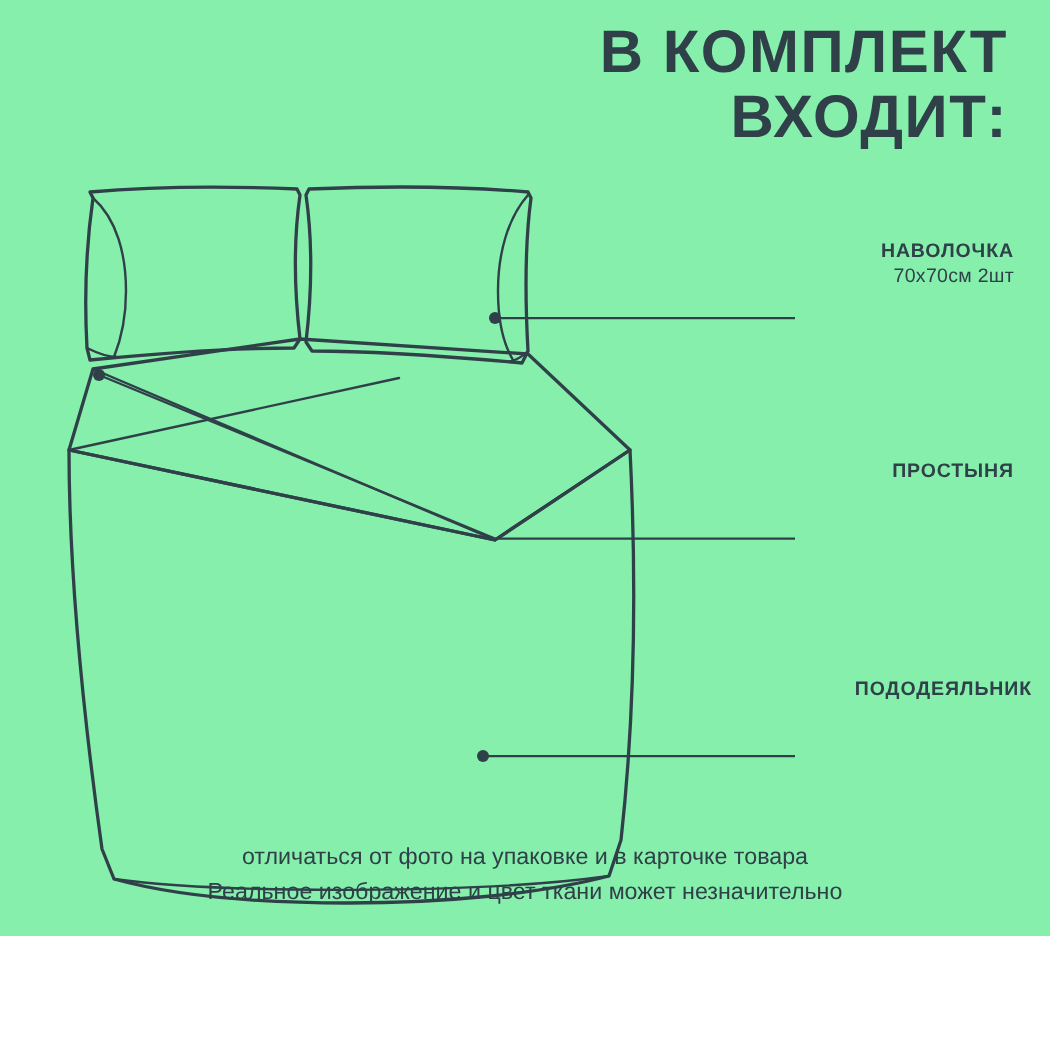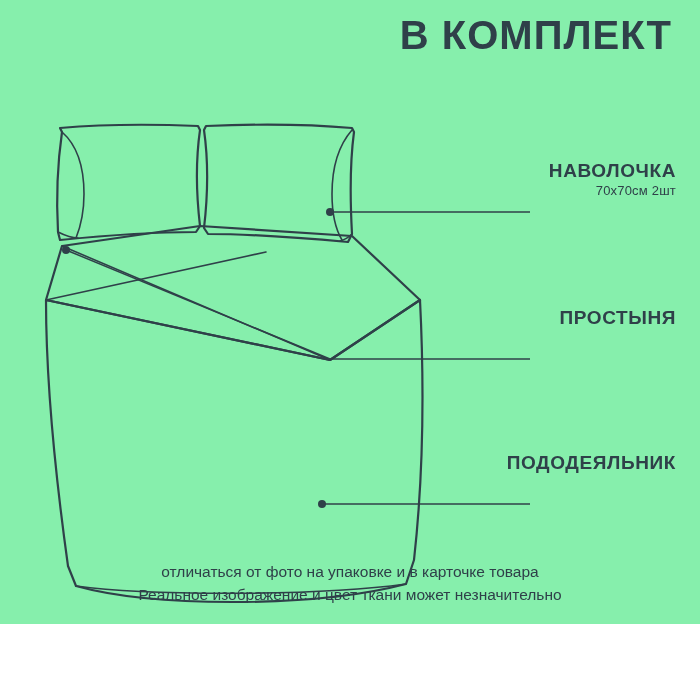--- a/index.html
+++ b/index.html
@@ -40,37 +40,37 @@
   }
   
   .callout {
     position: absolute;
     text-align: right;
     color: #2f4049;
     line-height: 1.15;
   }
   .callout .cap {
     display: block;
-    font-size: 19px;
+    font-size: 13px;
     font-weight: 700;
     letter-spacing: 0.6px;
     text-transform: uppercase;
     white-space: nowrap;
   }
   .callout .size {
     display: block;
     font-size: 13px;
     font-weight: 400;
     letter-spacing: 0.2px;
     white-space: nowrap;
     margin-top: 2px;
   }
   #callout-pillow { top: 160px; right: 24px; }
   #callout-sheet  { top: 307px; right: 24px; }
-  #callout-duvet  { top: 452px; right: 24px; }
+  #callout-duvet  { top: 452px; right: 12px; }
 
   
   .footer-note {
     position: absolute;
     left: 0;
     right: 0;
     bottom: 18px;
     text-align: center;
     color: #2f4049;
     font-size: 15.5px;
@@ -150,20 +150,21 @@
       <line class="leader" x1="330" y1="359" x2="530" y2="359"></line>
       <circle class="dot" cx="66" cy="250" r="4"></circle>
 
       <line class="leader" x1="322" y1="504" x2="530" y2="504"></line>
       <circle class="dot" cx="322" cy="504" r="4"></circle>
     </g>
   </svg>
 
   <div class="title-block">
     <span class="title-line">В комплект</span>
+    <span class="title-line">входит:</span>
   </div>
 
   <div class="callout" id="callout-pillow">
     <span class="cap">Наволочка</span>
     <span class="size">70х70см 2шт</span>
   </div>
 
   <div class="callout" id="callout-sheet">
     <span class="cap">Простыня</span>
   </div>

